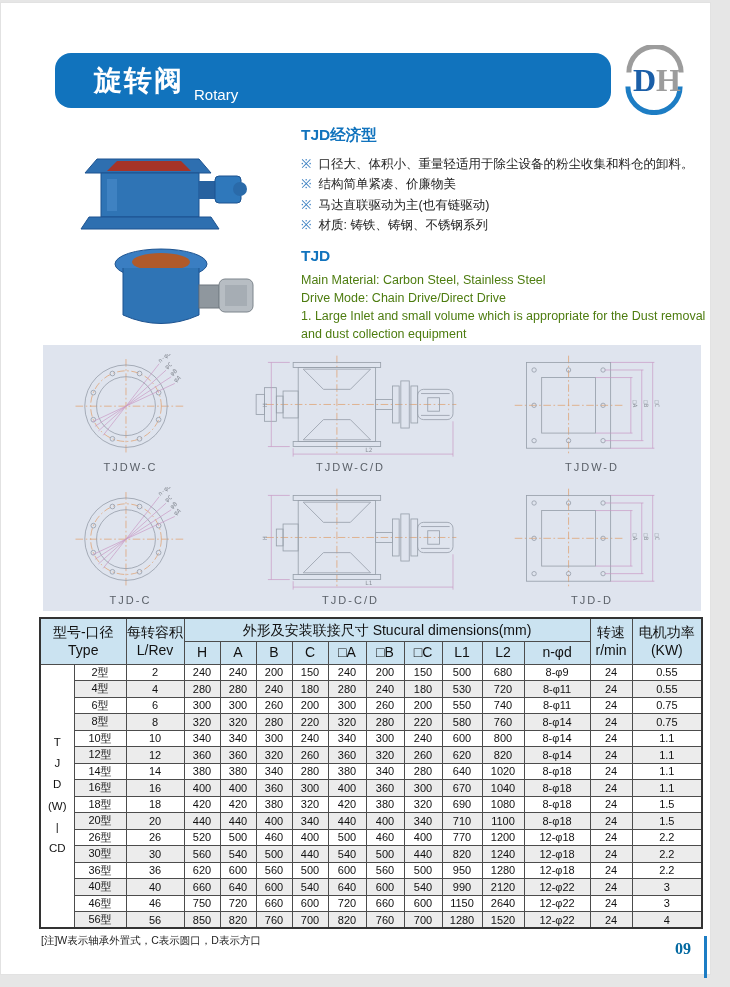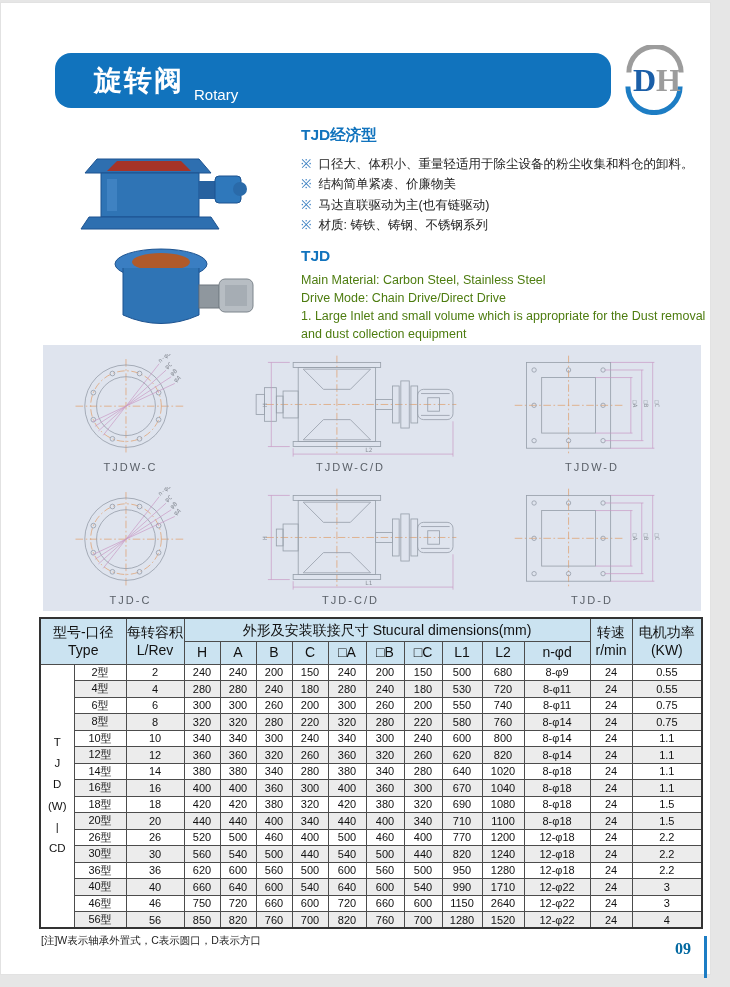--- a/index.html
+++ b/index.html
@@ -602,21 +602,21 @@
           <td class="typecell">40型</td>
           <td>40</td>
           <td>660</td>
           <td>640</td>
           <td>600</td>
           <td>540</td>
           <td>640</td>
           <td>600</td>
           <td>540</td>
           <td>990</td>
-          <td>1710</td>
+          <td>2120</td>
           <td>12-φ22</td>
           <td>24</td>
           <td>3</td>
         </tr>
         <tr>
           <td class="typecell">46型</td>
           <td>46</td>
           <td>750</td>
           <td>720</td>
           <td>660</td>

